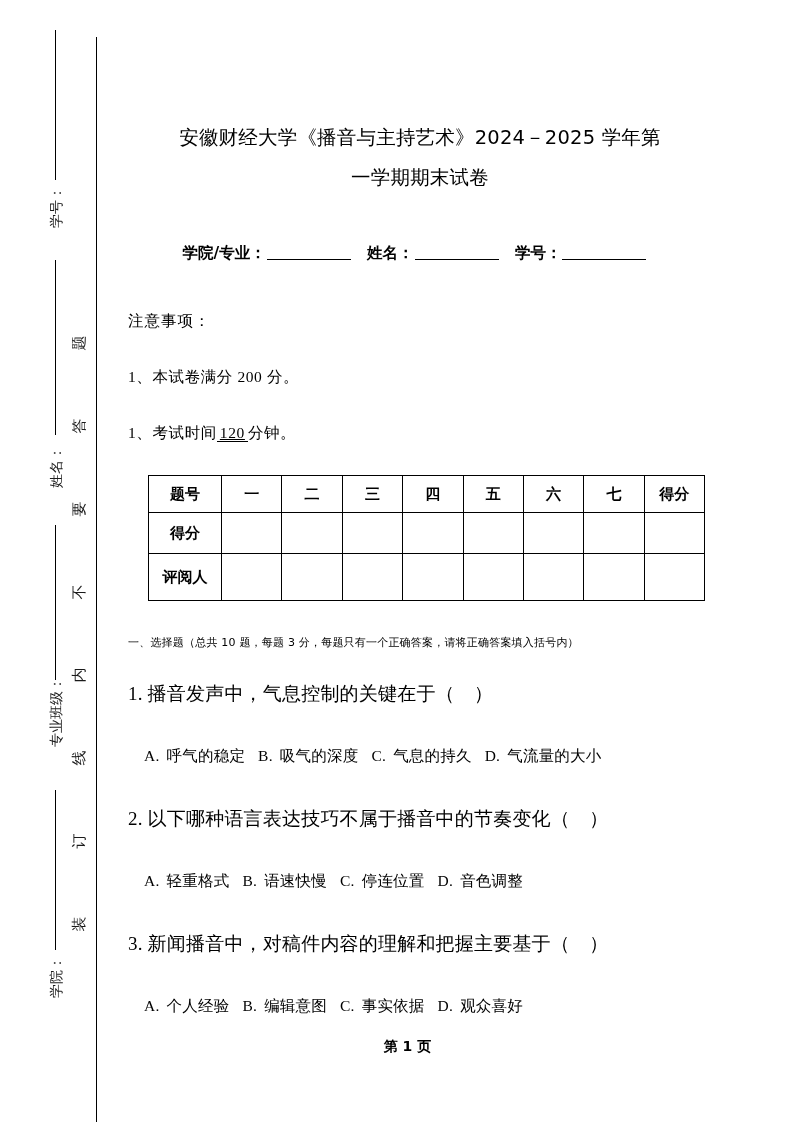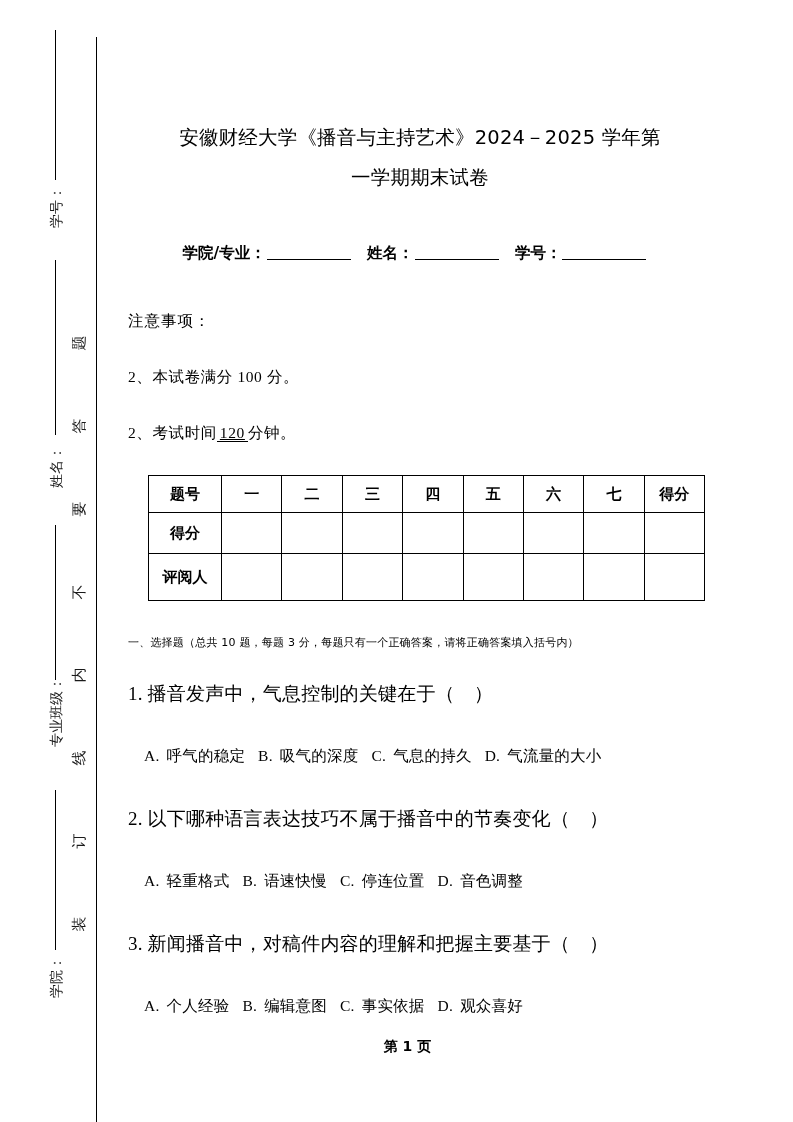--- a/index.html
+++ b/index.html
@@ -250,23 +250,23 @@
   </h1>
 
   <p class="info-row">
     <span class="info-item"><span>学院/专业：</span><span class="blank-line"></span></span>
     <span class="info-item"><span>姓名：</span><span class="blank-line"></span></span>
     <span class="info-item"><span>学号：</span><span class="blank-line"></span></span>
   </p>
 
   <p class="notes-heading">注意事项：</p>
 
-  <p class="note-item">2、本试卷满分 100 分。</p>
-
-  <p class="note-item"><span>2、考试时间</span><span class="underline-val">120</span><span>分钟。</span></p>
+  <p class="note-item">1、本试卷满分 200 分。</p>
+
+  <p class="note-item"><span>1、考试时间</span><span class="underline-val">120</span><span>分钟。</span></p>
 
   <div class="score-table-wrap">
     <table class="score-table">
       <tbody>
         <tr class="r1">
             <td class="rowhead">题号</td>
             <td class="numcell">一</td>
             <td class="numcell">二</td>
             <td class="numcell">三</td>
             <td class="numcell">四</td>

